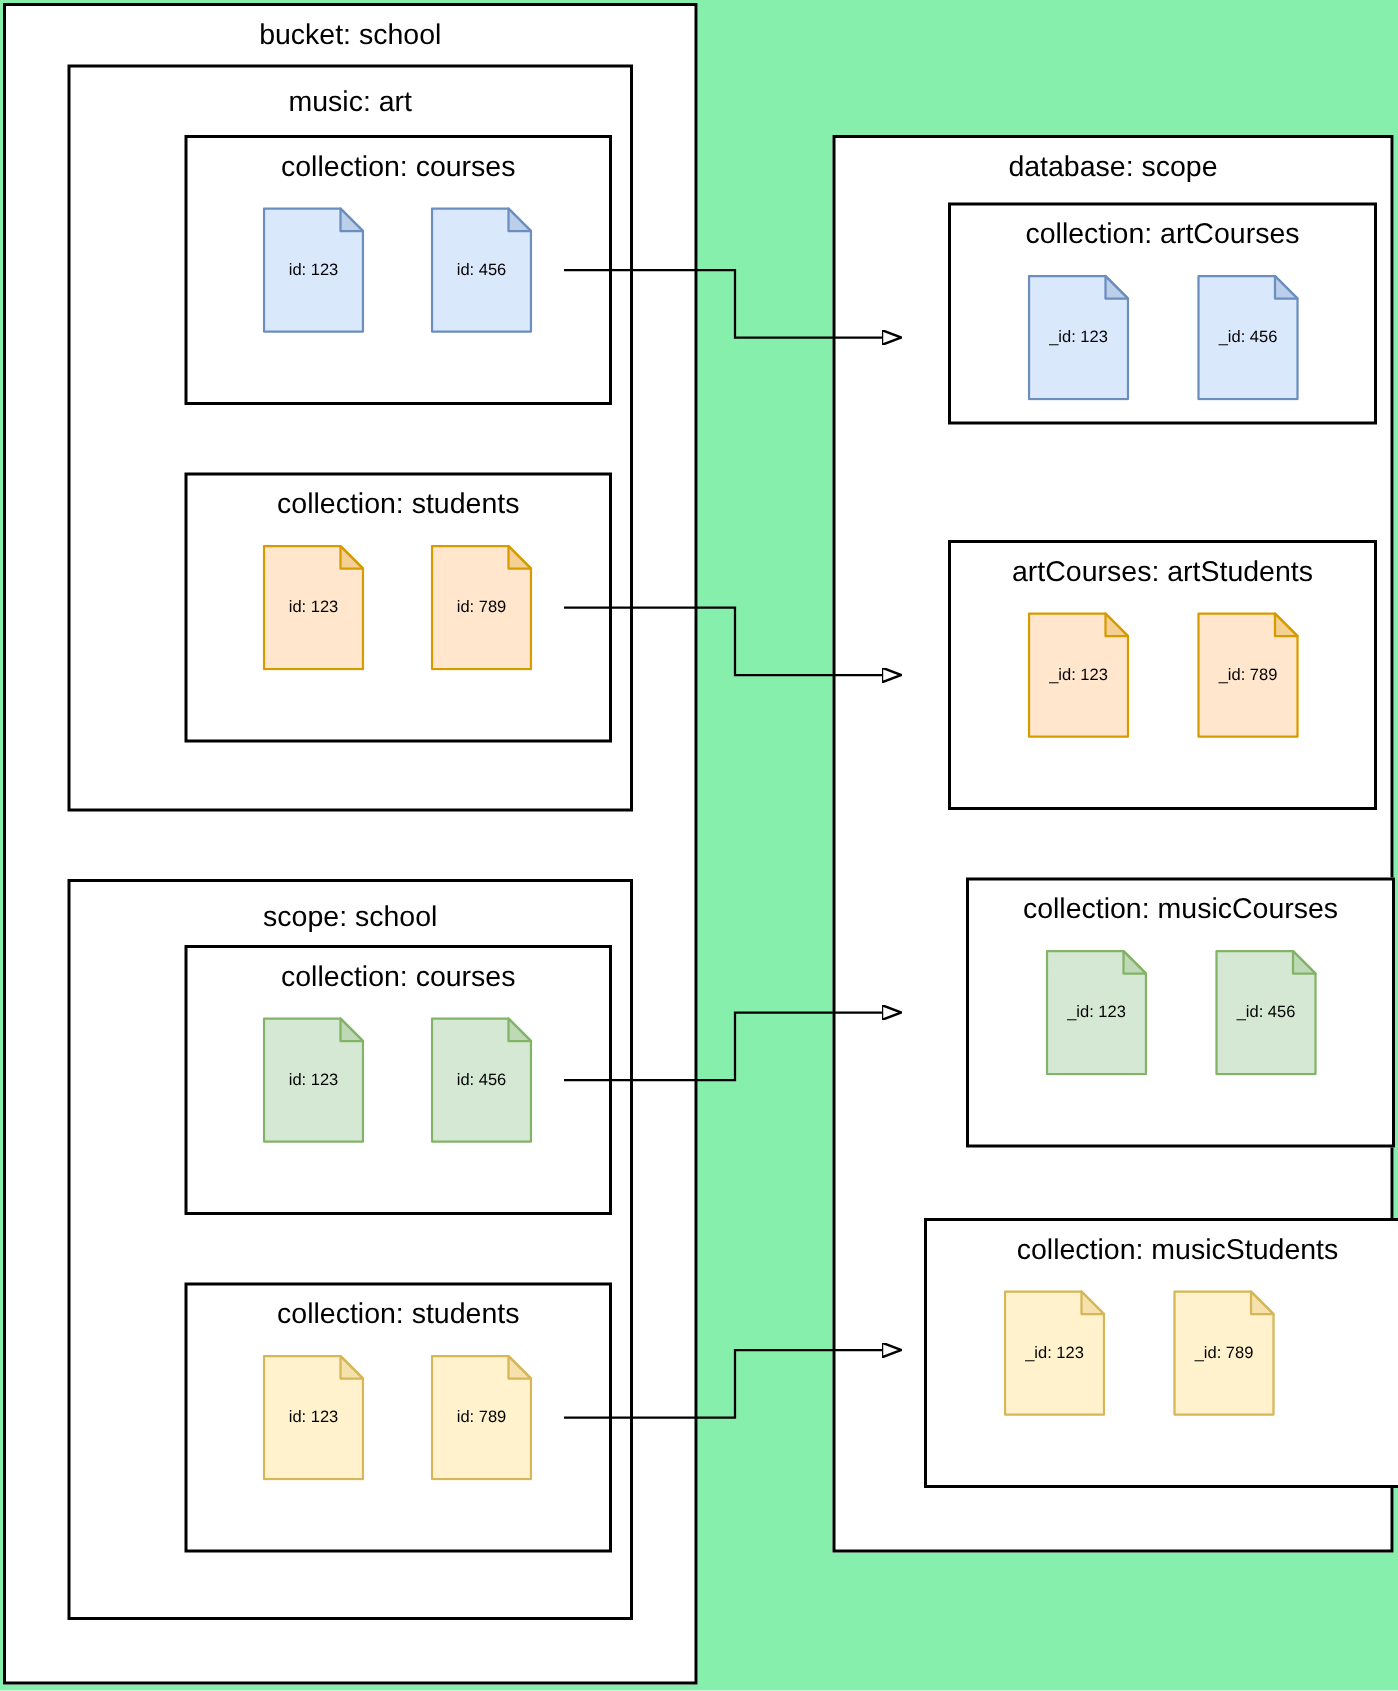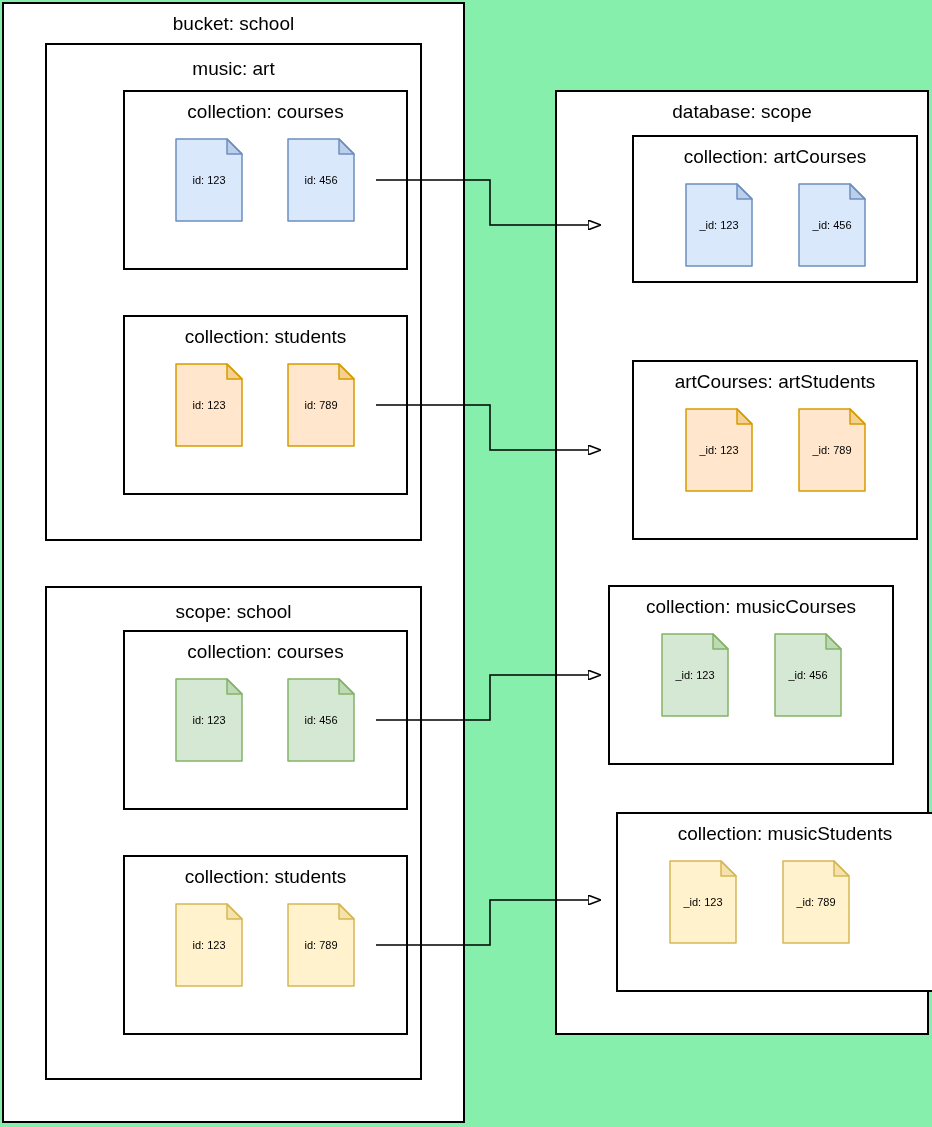--- a/index.html
+++ b/index.html
@@ -153,21 +153,21 @@
     </div>
     <div class="doc c-orange" style="left:164px;top:46px;">
       <svg class="doc-shape" viewBox="0 0 68 84" aria-hidden="true">
         <path class="doc-body" d="M1 1 H52 L67 16 V83 H1 Z"></path>
           <path class="doc-fold" d="M52 1 V16 H67 Z"></path>
       </svg>
       <span class="doc-label">_id: 789</span>
     </div>
   </div>
 
-  <div class="box pt-col" style="left:576px;top:585px;width:286px;height:180px;">
+  <div class="box pt-col" style="left:612px;top:585px;width:286px;height:180px;">
     <div class="box-title">collection: musicCourses</div>
     <div class="doc c-green" style="left:51px;top:46px;">
       <svg class="doc-shape" viewBox="0 0 68 84" aria-hidden="true">
         <path class="doc-body" d="M1 1 H52 L67 16 V83 H1 Z"></path>
           <path class="doc-fold" d="M52 1 V16 H67 Z"></path>
       </svg>
       <span class="doc-label">_id: 123</span>
     </div>
     <div class="doc c-green" style="left:164px;top:46px;">
       <svg class="doc-shape" viewBox="0 0 68 84" aria-hidden="true">

